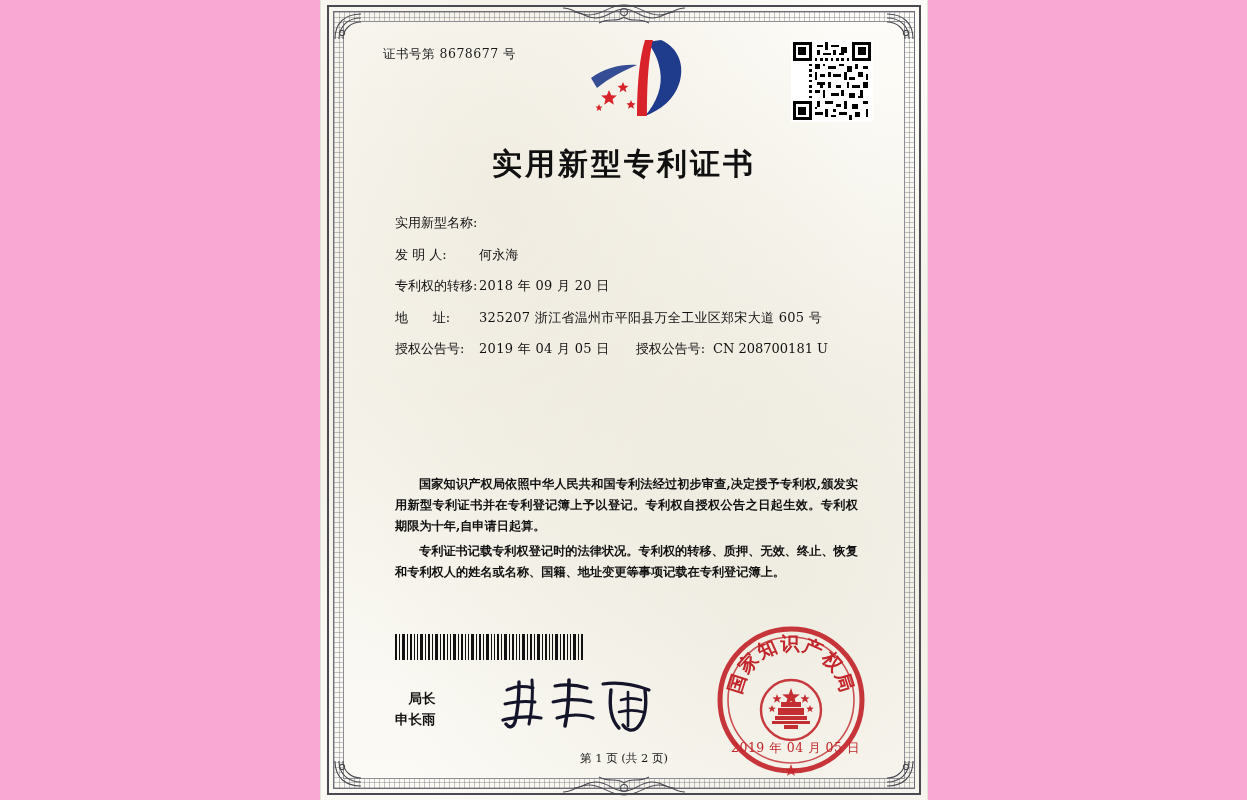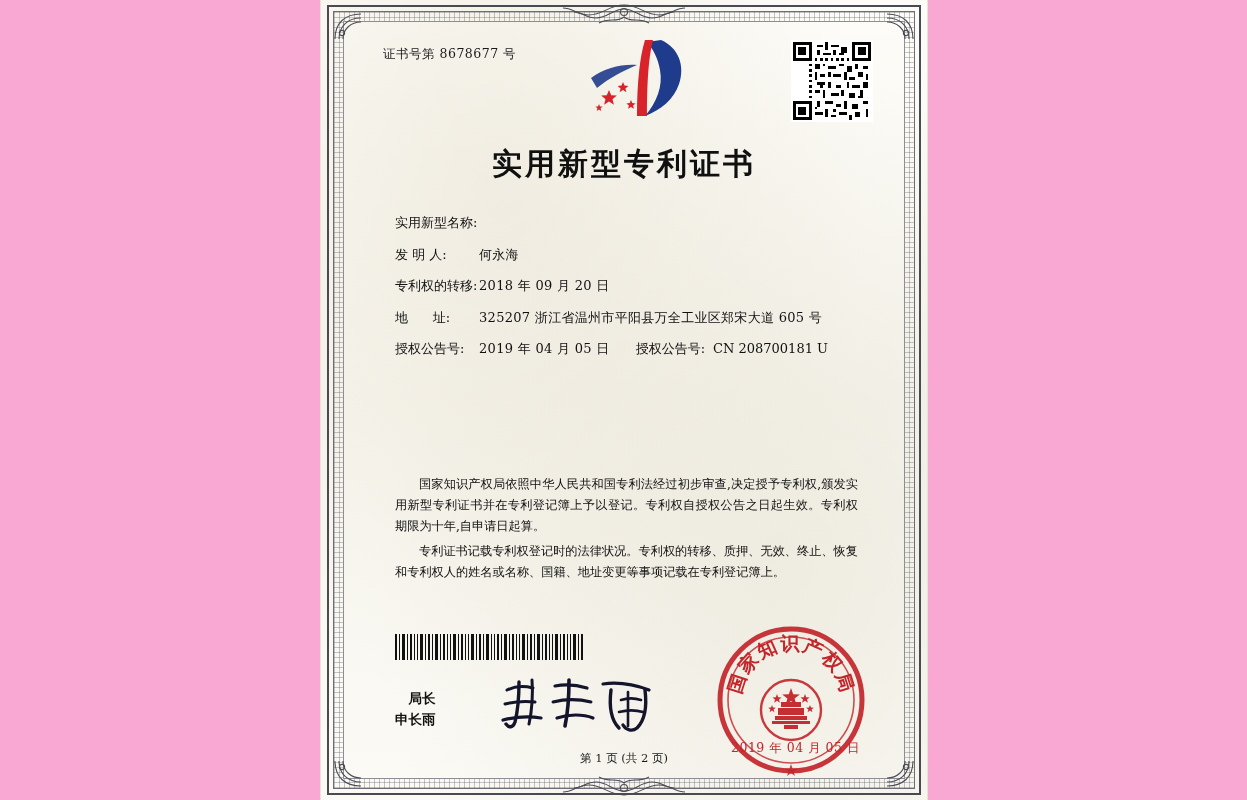--- a/index.html
+++ b/index.html
@@ -199,20 +199,21 @@
     top: 446px;
     font-family: "DejaVu Serif", "Liberation Serif", serif;
     font-size: 12.2px;
     line-height: 21px;
     color: #111111;
     text-align: justify;
   }
   .body-text p {
     margin: 0 3px 4px 0;
     text-indent: 24px;
+    font-weight: bold;
   }
 
   
   .barcode {
     position: absolute;
     left: 44px;
     top: 606px;
     width: 190px;
     height: 26px;
   }

